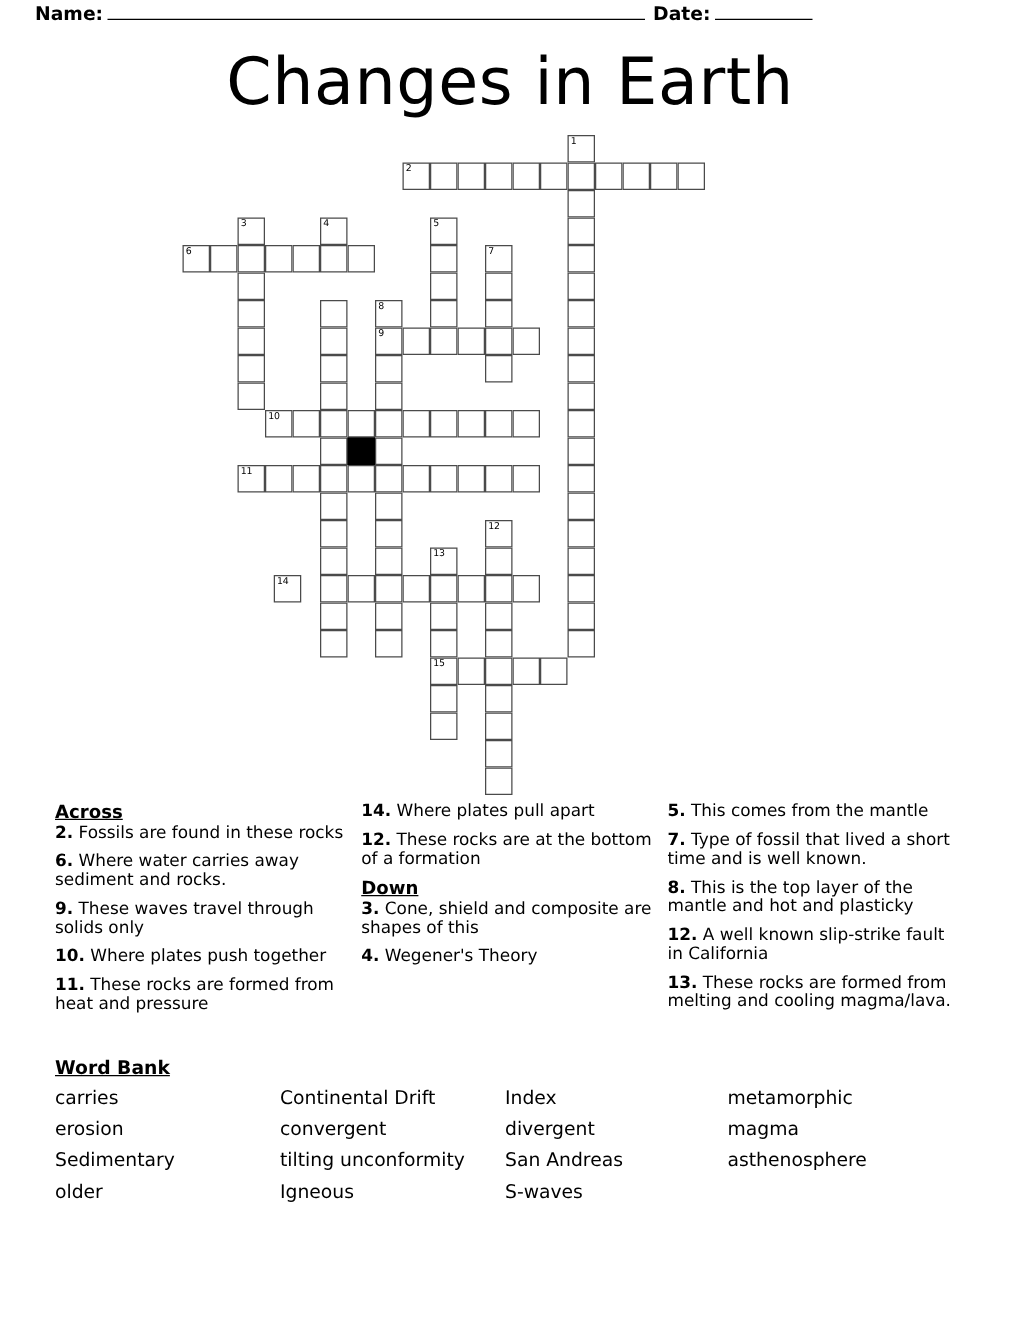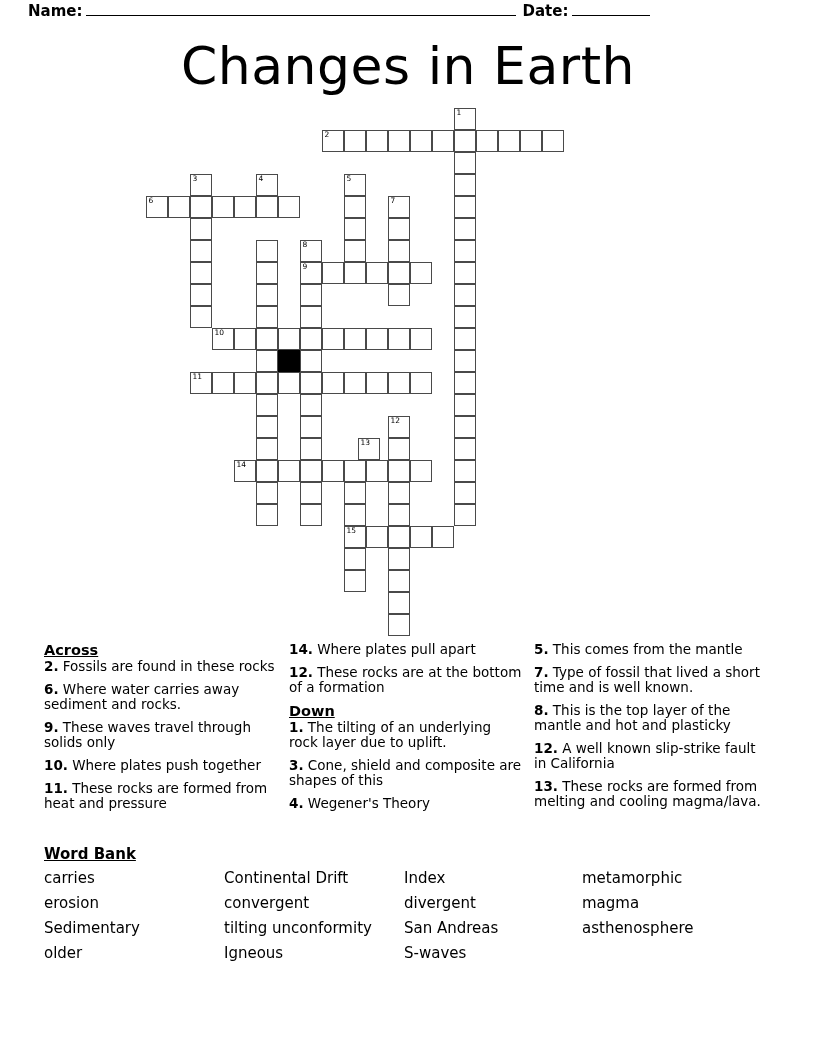--- a/index.html
+++ b/index.html
@@ -262,26 +262,26 @@
     <div class="cw-cell" style="left: 154px; top: 286px;"></div>
     <div class="cw-cell" style="left: 308px; top: 286px;"></div>
     <div class="cw-cell" style="left: 110px; top: 308px;"></div>
     <div class="cw-cell" style="left: 154px; top: 308px;"></div>
     <div class="cw-cell" style="left: 242px; top: 308px; text-align: right;">
       <span class="cw-num">12</span>
     </div>
     <div class="cw-cell" style="left: 308px; top: 308px;"></div>
     <div class="cw-cell" style="left: 110px; top: 330px;"></div>
     <div class="cw-cell" style="left: 154px; top: 330px;"></div>
-    <div class="cw-cell" style="left: 212px; top: 330px; padding-left: 20px;">
+    <div class="cw-cell" style="left: 198px; top: 330px; padding-left: 20px;">
       <span class="cw-num">13</span>
     </div>
     <div class="cw-cell" style="left: 242px; top: 330px;"></div>
     <div class="cw-cell" style="left: 308px; top: 330px;"></div>
-    <div class="cw-cell" style="left: 88px; top: 352px;">
+    <div class="cw-cell" style="left: 73px; top: 352px;">
       <span class="cw-num">14</span>
     </div>
     <div class="cw-cell" style="left: 110px; top: 352px;"></div>
     <div class="cw-cell" style="left: 132px; top: 352px;"></div>
     <div class="cw-cell" style="left: 154px; top: 352px;"></div>
     <div class="cw-cell" style="left: 176px; top: 352px;"></div>
     <div class="cw-cell" style="left: 198px; top: 352px;"></div>
     <div class="cw-cell" style="left: 220px; top: 352px;"></div>
     <div class="cw-cell" style="left: 242px; top: 352px;"></div>
     <div class="cw-cell" style="left: 264px; top: 352px;"></div>
@@ -318,21 +318,20 @@
     <div class="clue-item"><span class="cn">6.</span> <span>Where water carries away sediment and rocks.</span></div>
     <div class="clue-item"><span class="cn">9.</span> <span>These waves travel through solids only</span></div>
     <div class="clue-item"><span class="cn">10.</span> <span>Where plates push together</span></div>
     <div class="clue-item"><span class="cn">11.</span> <span>These rocks are formed from heat and pressure</span></div>
   </div>
 
   <div class="clue-col col2">
     <div class="clue-item"><span class="cn">14.</span> <span>Where plates pull apart</span></div>
     <div class="clue-item"><span class="cn">12.</span> <span>These rocks are at the bottom of a formation</span></div>
     <div class="clue-head">Down</div>
-    <div class="clue-item"><span class="cn">1.</span> <span>The tilting of an underlying rock layer due to uplift.</span></div>
     <div class="clue-item"><span class="cn">3.</span> <span>Cone, shield and composite are shapes of this</span></div>
     <div class="clue-item"><span class="cn">4.</span> <span>Wegener's Theory</span></div>
   </div>
 
   <div class="clue-col col3">
     <div class="clue-item"><span class="cn">5.</span> <span>This comes from the mantle</span></div>
     <div class="clue-item"><span class="cn">7.</span> <span>Type of fossil that lived a short time and is well known.</span></div>
     <div class="clue-item"><span class="cn">8.</span> <span>This is the top layer of the mantle and hot and plasticky</span></div>
     <div class="clue-item"><span class="cn">12.</span> <span>A well known slip-strike fault in California</span></div>
     <div class="clue-item"><span class="cn">13.</span> <span>These rocks are formed from melting and cooling magma/lava.</span></div>

